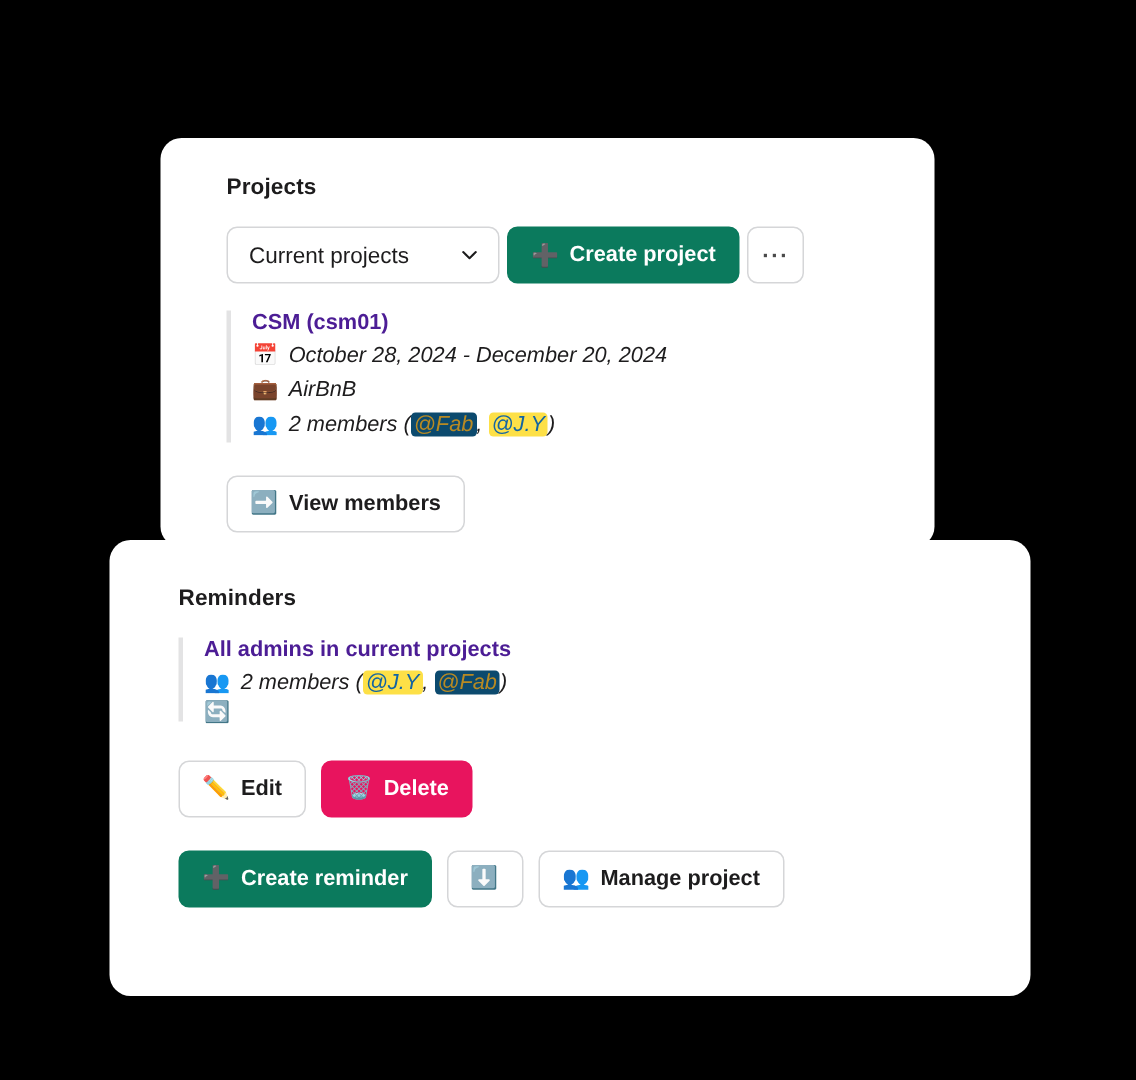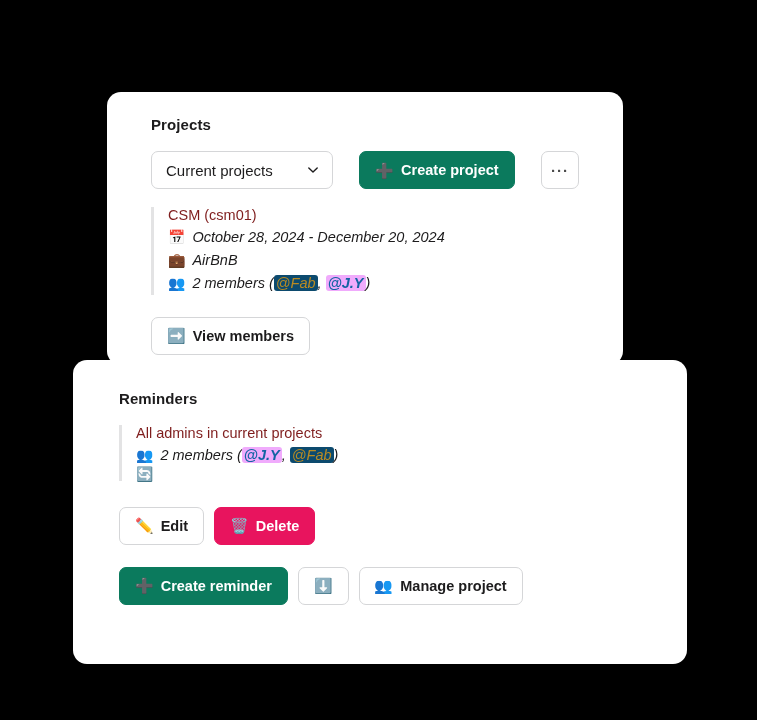--- a/index.html
+++ b/index.html
@@ -45,22 +45,21 @@
     font-size: 15px;
     font-weight: 700;
     color: #1d1c1d;
     letter-spacing: 0.1px;
     margin: 0 0 18px 0;
   }
 
   .toolbar {
     display: flex;
     align-items: center;
-    gap: 20px;
-    justify-content: space-between;
+    gap: 5px;
   }
 
   
   .select {
     display: flex;
     align-items: center;
     justify-content: space-between;
     min-width: 182px;
     height: 38px;
     padding: 0 12px 0 14px;
@@ -125,22 +124,22 @@
   }
 
   
   .quote {
     border-left: 3px solid #e3e3e4;
     padding-left: 14px;
     margin-top: 18px;
   }
   .quote-heading {
     font-size: 14.5px;
-    font-weight: 400;
-    color: #7f1d1d;
+    font-weight: 700;
+    color: #4c1d95;
     margin-bottom: 3px;
   }
   .quote-line {
     font-size: 14.5px;
     font-style: italic;
     color: #1d1c1d;
     line-height: 1.58;
     display: flex;
     align-items: baseline;
     gap: 7px;
@@ -150,23 +149,22 @@
     font-size: 14px;
     line-height: 1;
   }
 
   .mention {
     border-radius: 3px;
     padding: 0 2px;
     font-style: italic;
   }
   .mention.blue {
-    background: #f0abfc;
+    background: #fde047;
     color: #1264a3;
-    font-weight: bold;
   }
   .mention.yellow {
     background: #0c4a6e;
     color: #b88a23;
   }
 
   .actions {
     display: flex;
     align-items: center;
     gap: 10px;

